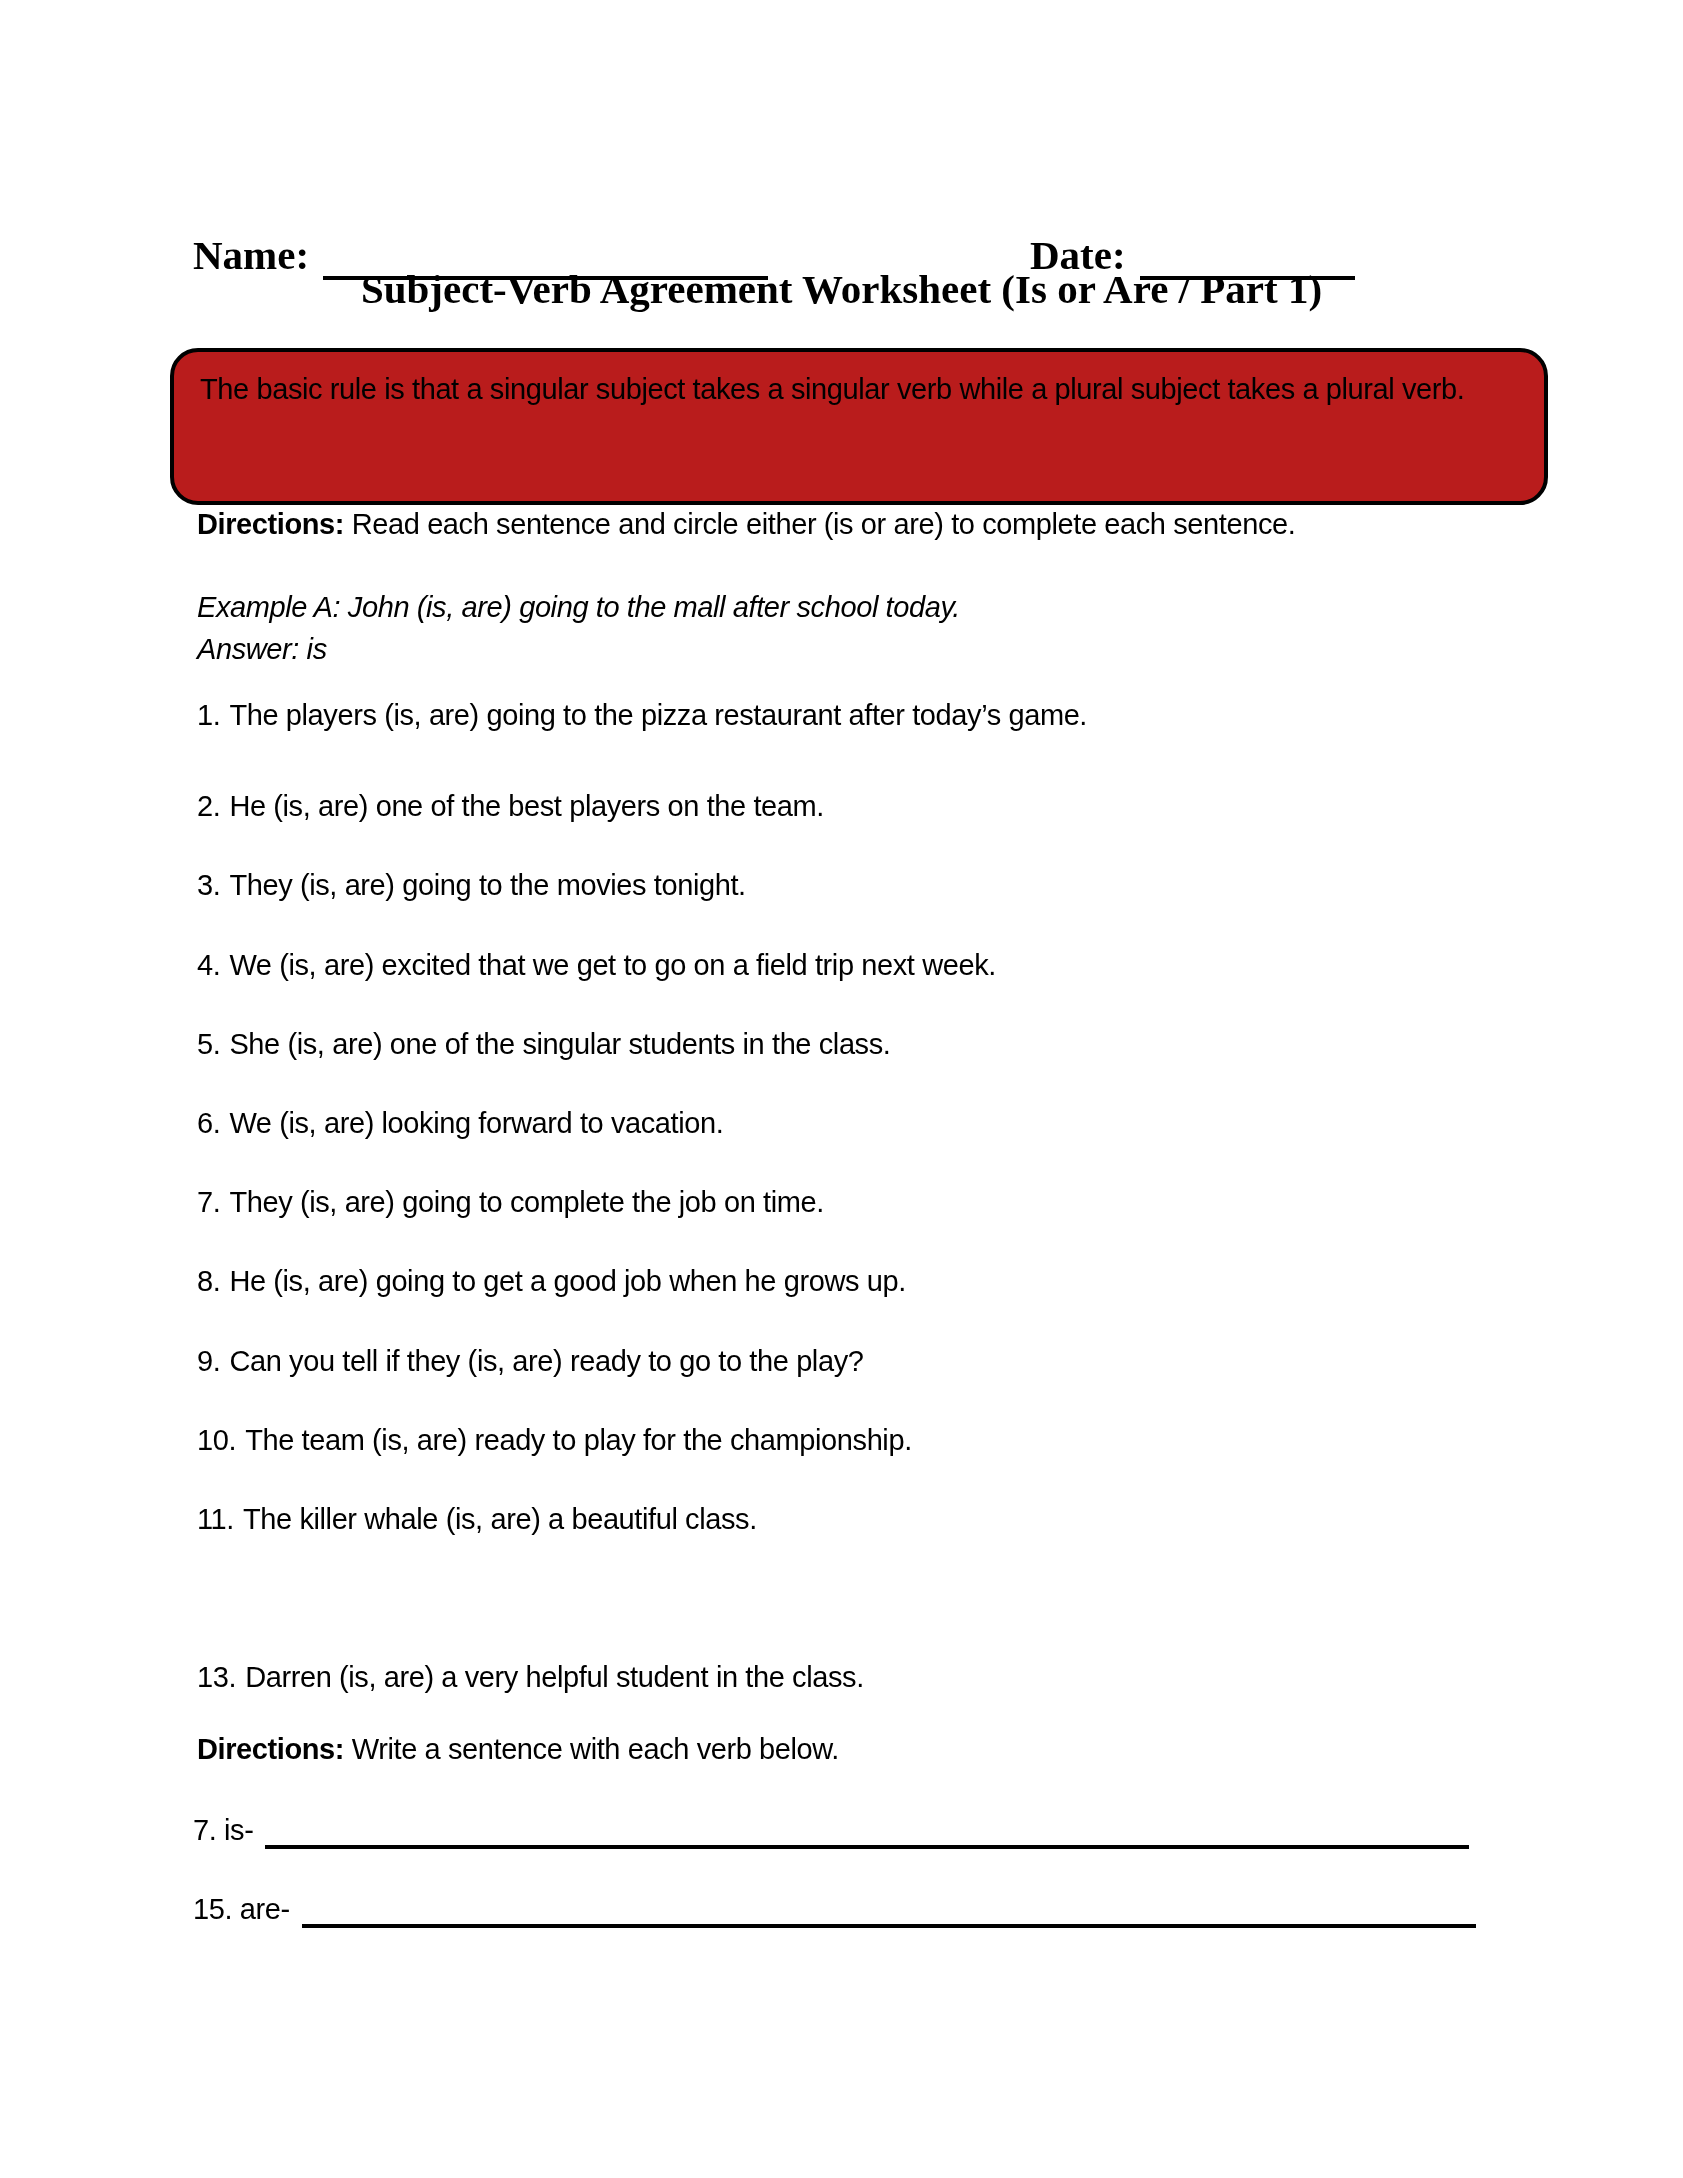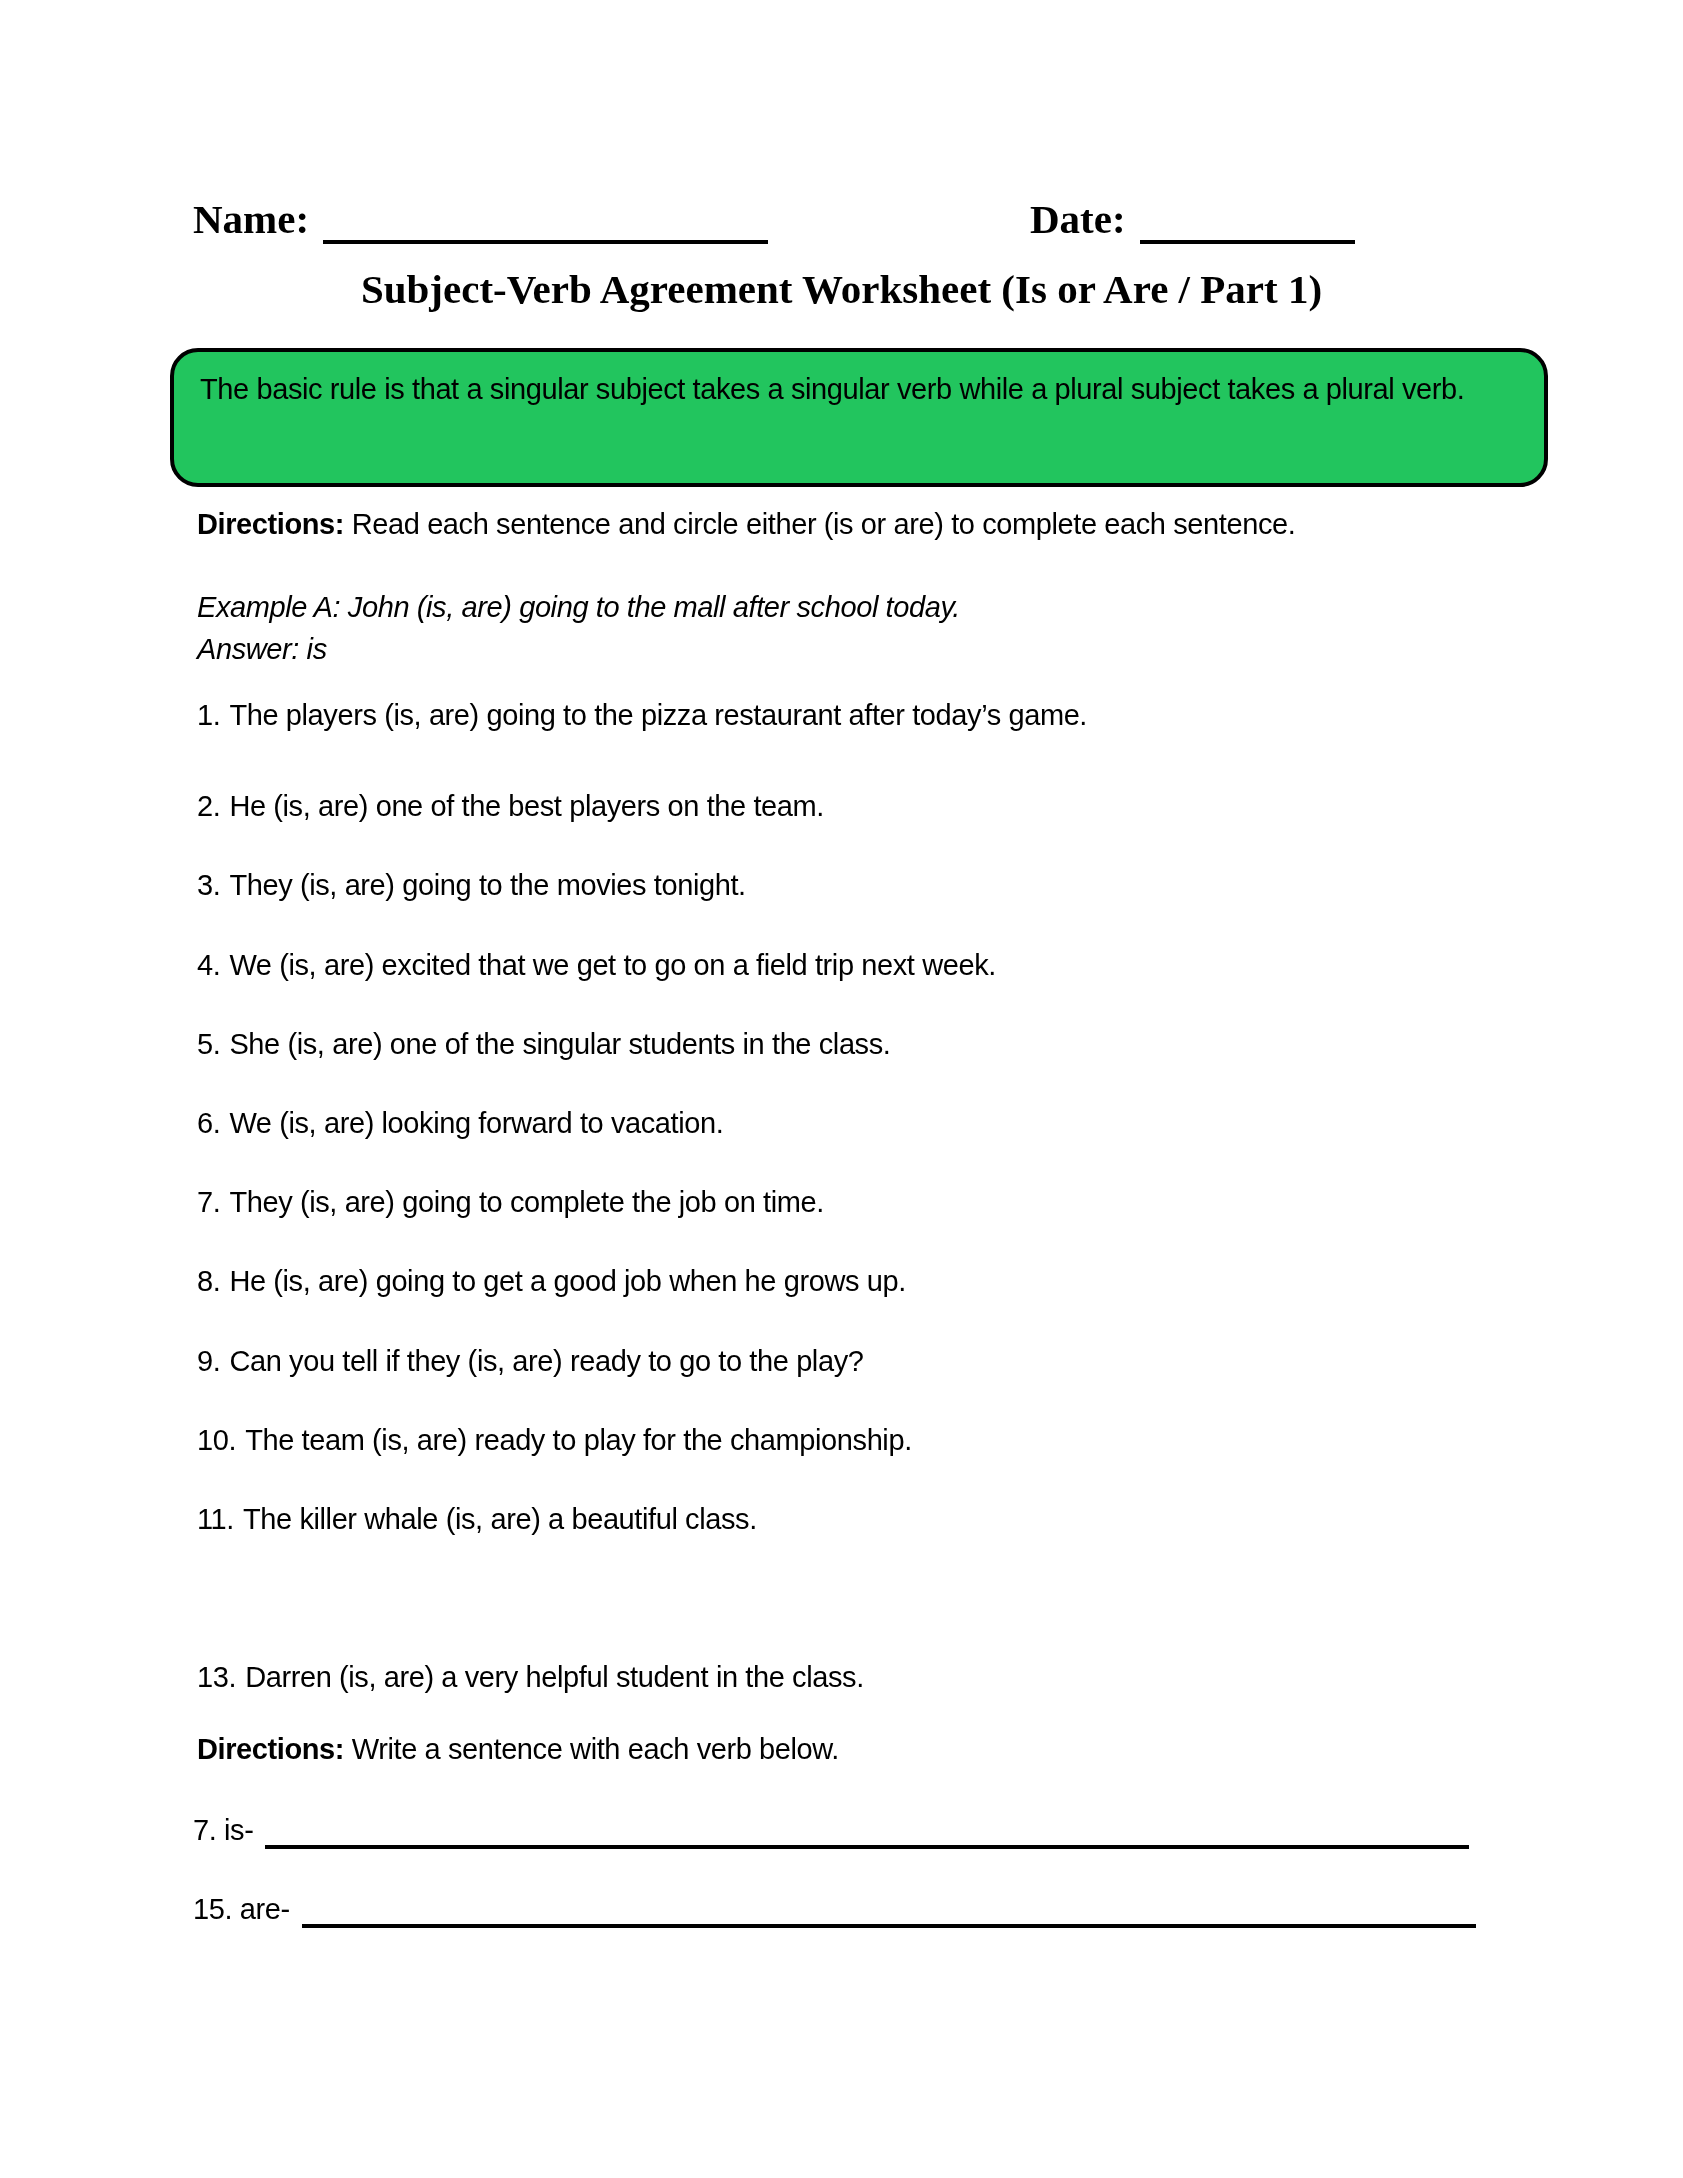--- a/index.html
+++ b/index.html
@@ -11,43 +11,44 @@
     position: relative;
     overflow: hidden;
   }
   .page { position: absolute; inset: 0; background: #ffffff; }
 
   
   .serif-bold {
     font-family: "Liberation Serif", serif;
     font-weight: bold;
     font-size: 41px;
+    margin-top: 36px;
   }
   .hdr-group { position: absolute; top: 196px; display: flex; align-items: stretch; }
   .hdr-group .hdr-label { white-space: nowrap; padding-right: 14px; line-height: 46px; }
   .hdr-fill { flex: 1 1 auto; border-bottom: 4px solid #000; height: 44px; }
   #name-group { left: 193px; width: 575px; }
   #date-group { left: 1030px; width: 325px; }
 
   .title {
     position: absolute; top: 265px; left: 0; right: 0;
     text-align: center;
     line-height: 48px;
     margin: 0;
   }
 
   
   .rulebox {
     position: absolute;
     left: 170px; top: 348px;
-    width: 1378px; height: 139px;
+    width: 1378px; height: 157px;
     box-sizing: border-box;
     border: 4px solid #000;
     border-radius: 28px;
-    background: #22c55e;
+    background: #b91c1c;
   }
   .rulebox p {
     margin: 15px 18px 0 26px;
     font-size: 29px;
     letter-spacing: -0.4px;
     line-height: 45px;
   }
 
   
   .bline {

